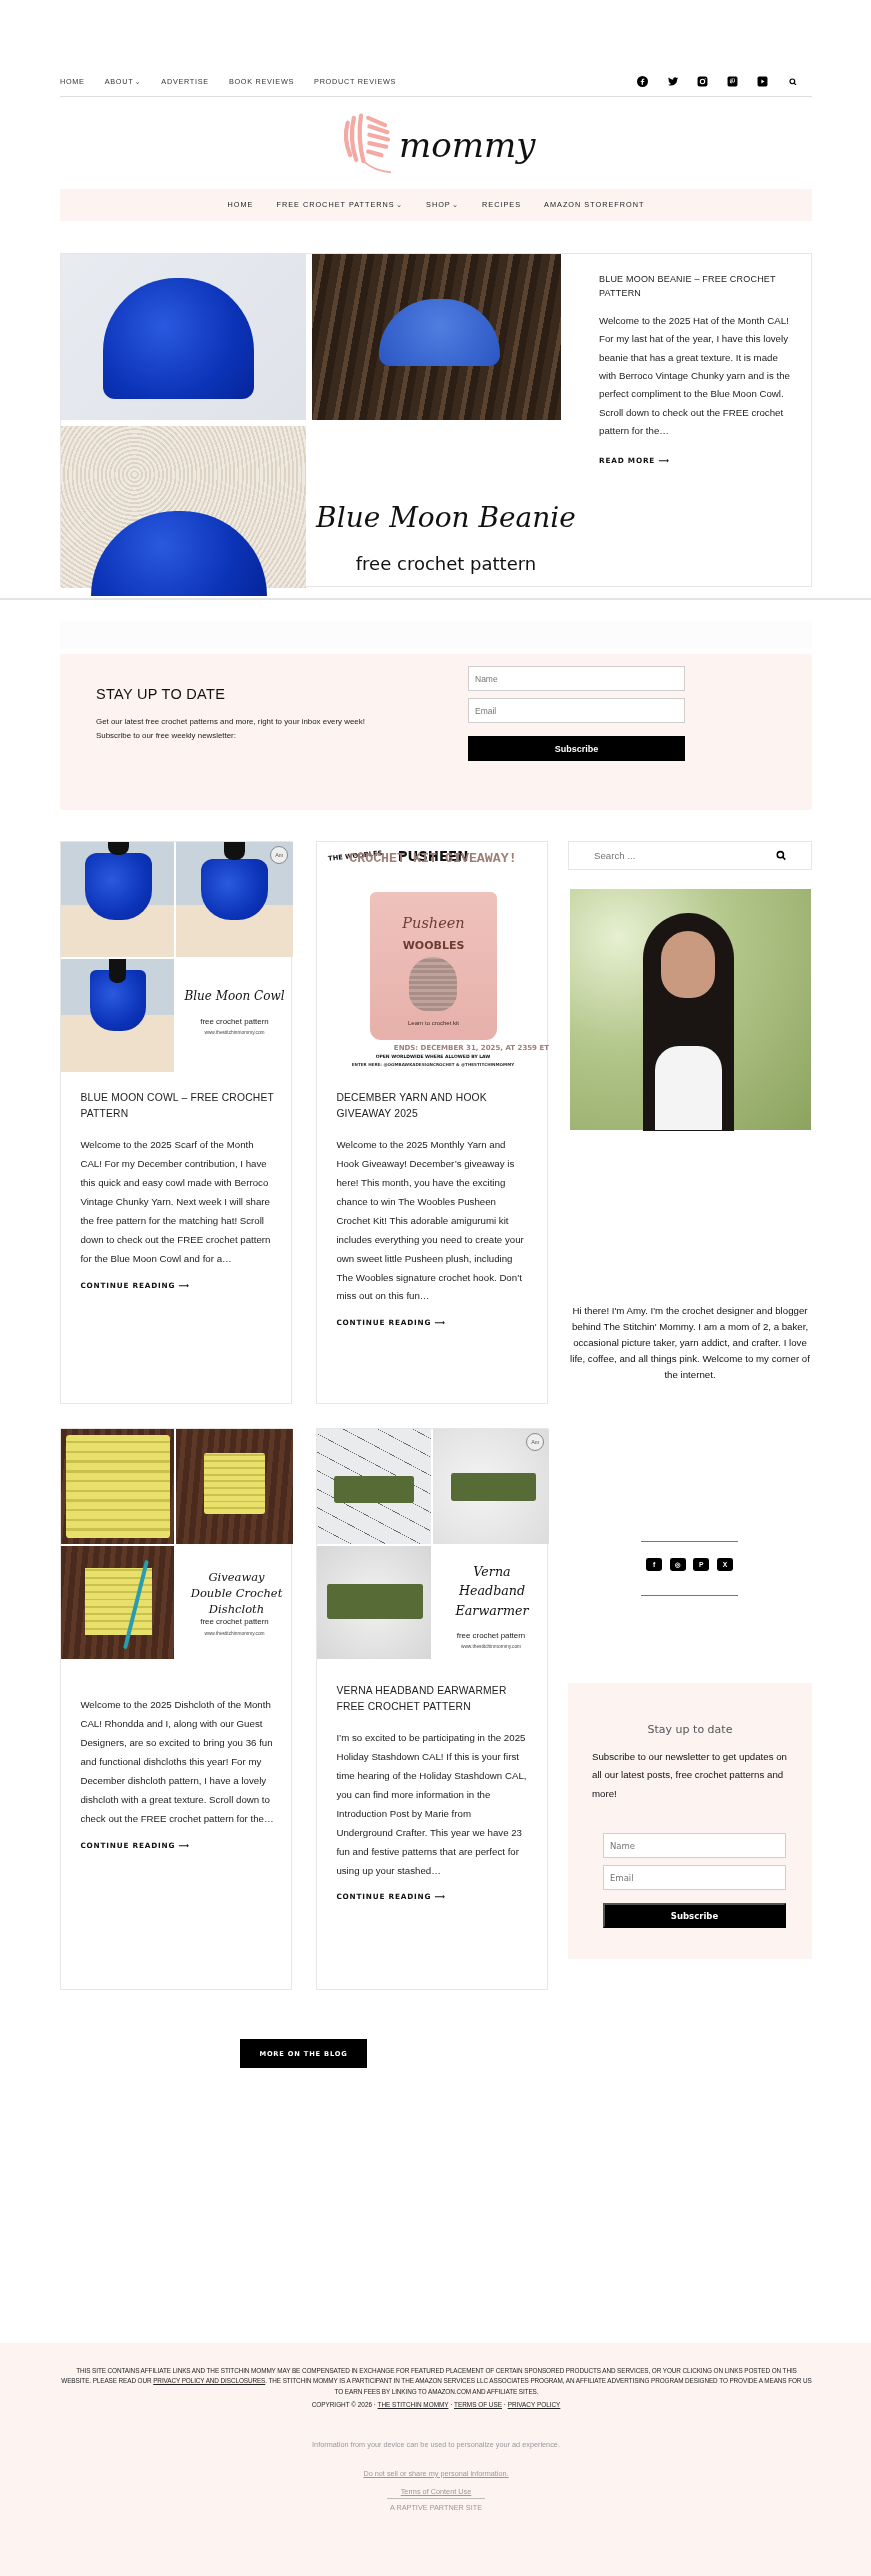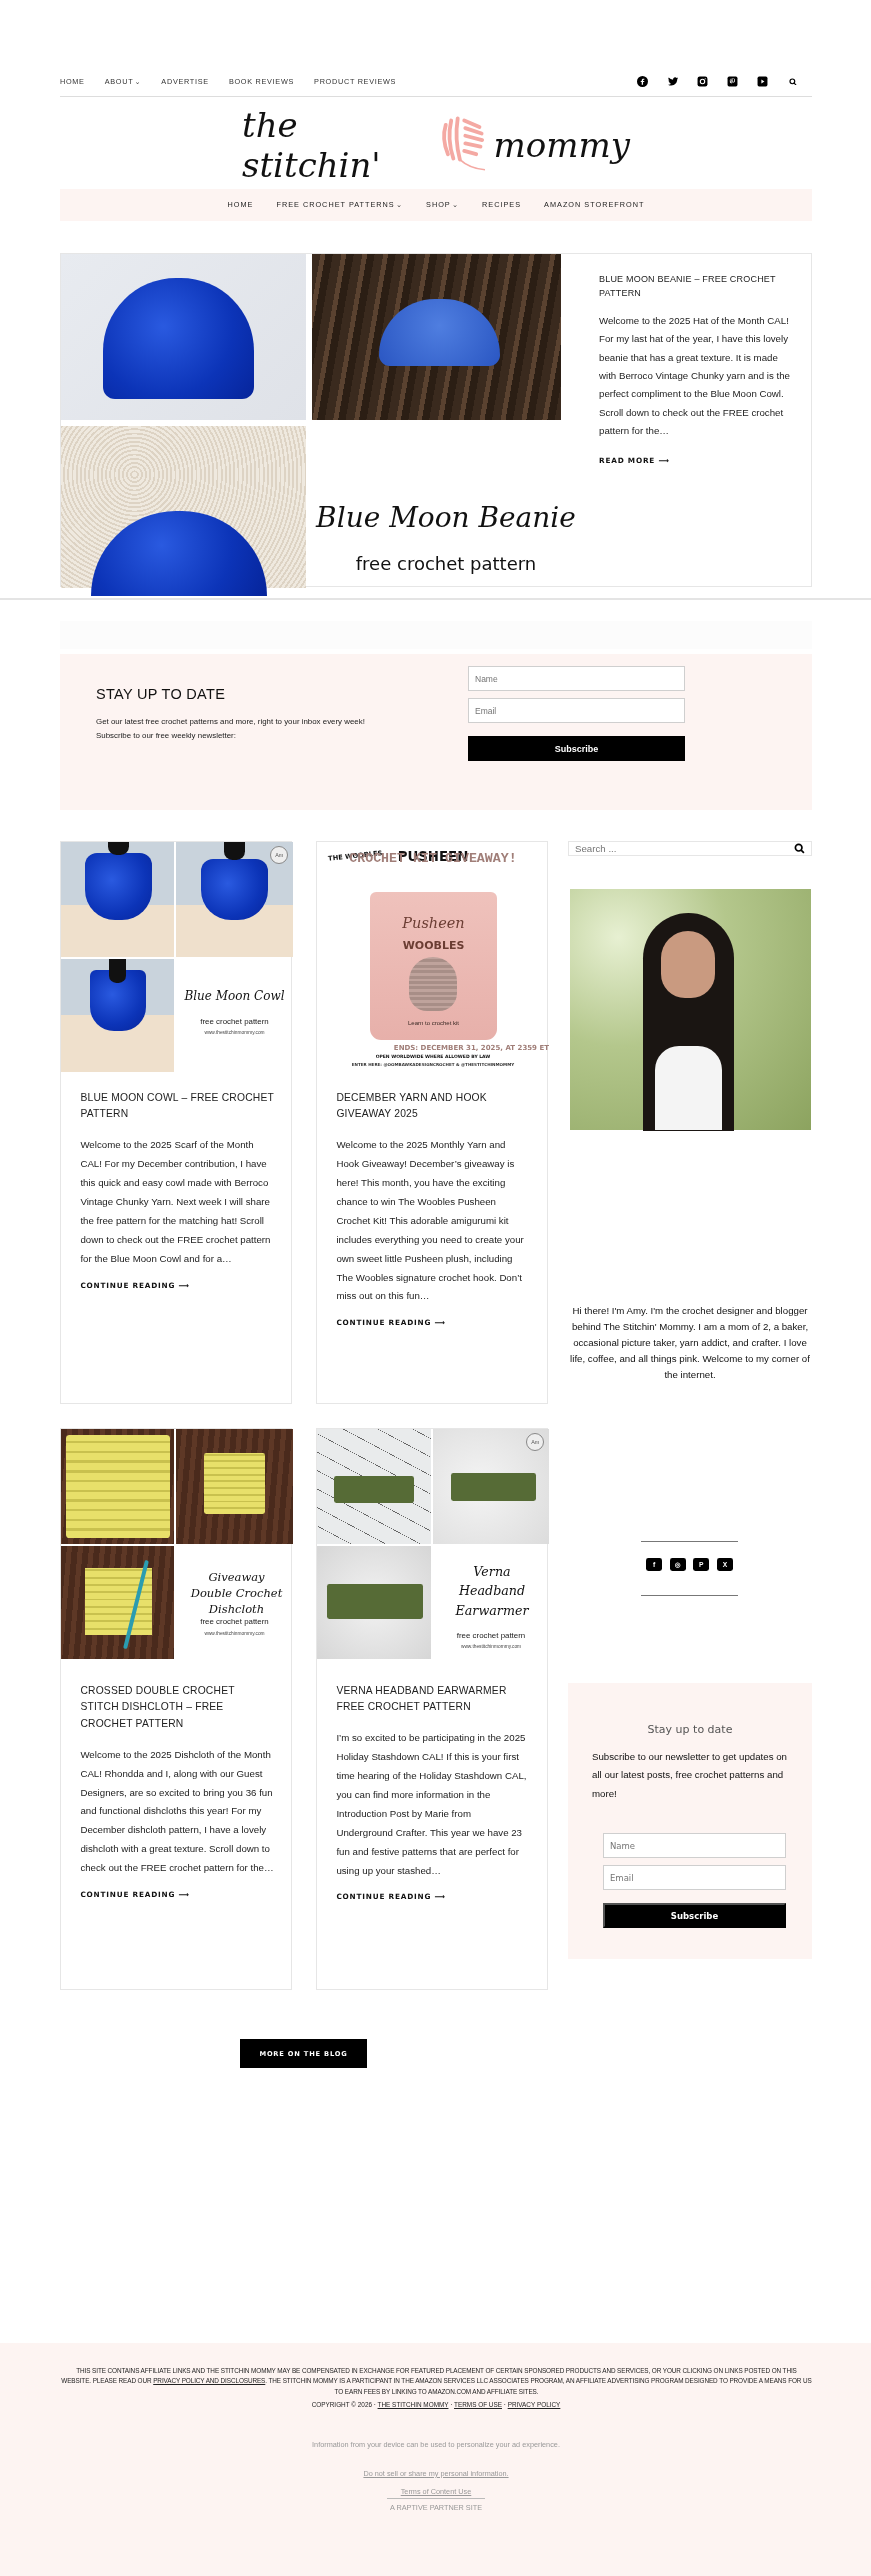--- a/index.html
+++ b/index.html
@@ -39,21 +39,21 @@
 .cimg{position:absolute;left:0;top:0;width:100%;height:230px}
 .quad{position:absolute}
 .ctext{position:absolute;left:19.4px;right:17px}
 .ctext .ptitle{font-size:10.3px;line-height:1.6}
 .ctext .pbody{font-size:9.7px;line-height:1.95;margin-top:13.3px}
 .ctext .readmore{margin-top:12px}
 .scripttxt{font-family:"DejaVu Serif",serif;font-style:italic;color:#111;text-align:center}
 .smalltxt{font-size:7.9px;color:#222;text-align:center}
 .tiny{font-size:4.8px;color:#444;text-align:center}
 
-.search{position:absolute;left:568px;top:841px;width:244px;height:15px;border:0.6px solid #e6e6e6;display:flex;align-items:center;justify-content:space-between;padding:0 6px}
+.search{position:absolute;left:568px;top:841px;width:244px;height:29px;border:0.6px solid #e6e6e6;display:flex;align-items:center;justify-content:space-between;padding:0 25px}
 .search input{border:none;font-size:9.7px;font-family:"Liberation Sans",sans-serif;width:194px;color:#111;background:transparent}
 .about{position:absolute;left:569px;top:1303px;width:242px;text-align:center;font-size:9.7px;line-height:1.65;color:#111}
 .sline{position:absolute;left:641px;width:97px;height:1.2px;background:#777}
 .soc2{position:absolute;left:646px;top:1558px;display:flex;gap:7.3px}
 .soc2 div{width:16.3px;height:13.3px;background:#000;border-radius:2.4px;color:#fff;font-size:6.7px;display:flex;align-items:center;justify-content:center;font-weight:bold}
 .sbox{position:absolute;left:568px;top:1683px;width:244px;height:276px;background:#fdf4f2}
 .sbox h3{position:absolute;top:40px;width:100%;text-align:center;font-weight:normal;font-size:11px;color:#555;font-family:"DejaVu Sans",sans-serif}
 .sbox p{position:absolute;top:65px;left:24px;right:24px;text-align:left;font-size:9.7px;line-height:1.9;color:#111}
 .sbox input{position:absolute;left:35px;width:183px;height:25.4px;border:0.6px solid #cfcfcf;background:#fff;padding-left:6px;font-size:8.5px;font-family:"DejaVu Sans",sans-serif;color:#333}
 .sbox .sub{position:absolute;left:35px;top:220px;width:183px;height:25px;background:#000;color:#fff;font-weight:bold;font-size:8.5px;display:flex;align-items:center;justify-content:center;font-family:"DejaVu Sans",sans-serif}
@@ -112,21 +112,20 @@
     <a class="ic">
         <svg width="7.9" height="7.9" viewBox="0 0 20 20">
           <circle cx="8.5" cy="8.5" r="6" fill="none" stroke="#000" stroke-width="3"></circle>
           <path d="M13 13l5 5" stroke="#000" stroke-width="3"></path>
         </svg>
       </a>
   </div>
 </div>
 
 <div class="logo">
-  <span class="script">the stitchin'</span>
   <svg width="54" height="73" viewBox="0 0 90 120">
     <circle cx="45" cy="48" r="38" fill="#fff"></circle>
     <g stroke="#f4a9a3" stroke-width="7" stroke-linecap="round" fill="none">
       <path d="M18 22 Q10 48 22 76"></path>
         <path d="M28 14 Q20 48 32 84"></path>
         <path d="M40 10 Q34 48 44 86"></path>
       <path d="M52 14 L80 26"></path>
         <path d="M54 28 L84 38"></path>
         <path d="M54 42 L85 50"></path>
         <path d="M54 56 L82 62"></path>
@@ -241,21 +240,20 @@
         <div style="position:absolute;left:24px;top:22px;width:67px;height:67px;background:repeating-linear-gradient(0deg,#e8e06a 0 5.4px,#c9c14e 5.4px 7.3px)"></div>
         <div style="position:absolute;left:73px;top:13.3px;width:3.6px;height:91px;background:#2a9cb0;transform:rotate(14deg);border-radius:1.8px"></div>
       </div>
     <div class="quad" style="left:115px;top:117px;width:117px;height:113px">
       <div class="scripttxt" style="position:absolute;top:23px;left:12px;width:97px;font-size:11.5px;line-height:1.4">Giveaway Double Crochet Dishcloth</div>
       <div class="smalltxt" style="position:absolute;top:71px;width:117px">free crochet pattern</div>
       <div class="tiny" style="position:absolute;top:85px;width:117px">www.thestitchinmommy.com</div>
     </div>
   </div>
   <div class="ctext" style="top:254px">
-    <a class="ptitle" style="display:block">CROSSED DOUBLE CROCHET STITCH DISHCLOTH – FREE CROCHET PATTERN</a>
     <p class="pbody">Welcome to the 2025 Dishcloth of the Month CAL! Rhondda and I, along with our Guest Designers, are so excited to bring you 36 fun and functional dishcloths this year! For my December dishcloth pattern, I have a lovely dishcloth with a great texture. Scroll down to check out the FREE crochet pattern for the…</p>
     <a class="readmore">CONTINUE READING ⟶</a>
   </div>
 </article>
 
 <article class="card" style="left:316px;top:1428px;width:232px;height:562px">
   <div class="cimg">
     <div class="quad" style="left:0;top:0;width:114px;height:115px;background:repeating-linear-gradient(28deg,#e9ebec 0 15.7px,#666 15.7px 16.3px)">
         <div style="position:absolute;left:17px;top:47px;width:80px;height:27px;background:#566b36;border-radius:2.4px"></div>
       </div>

